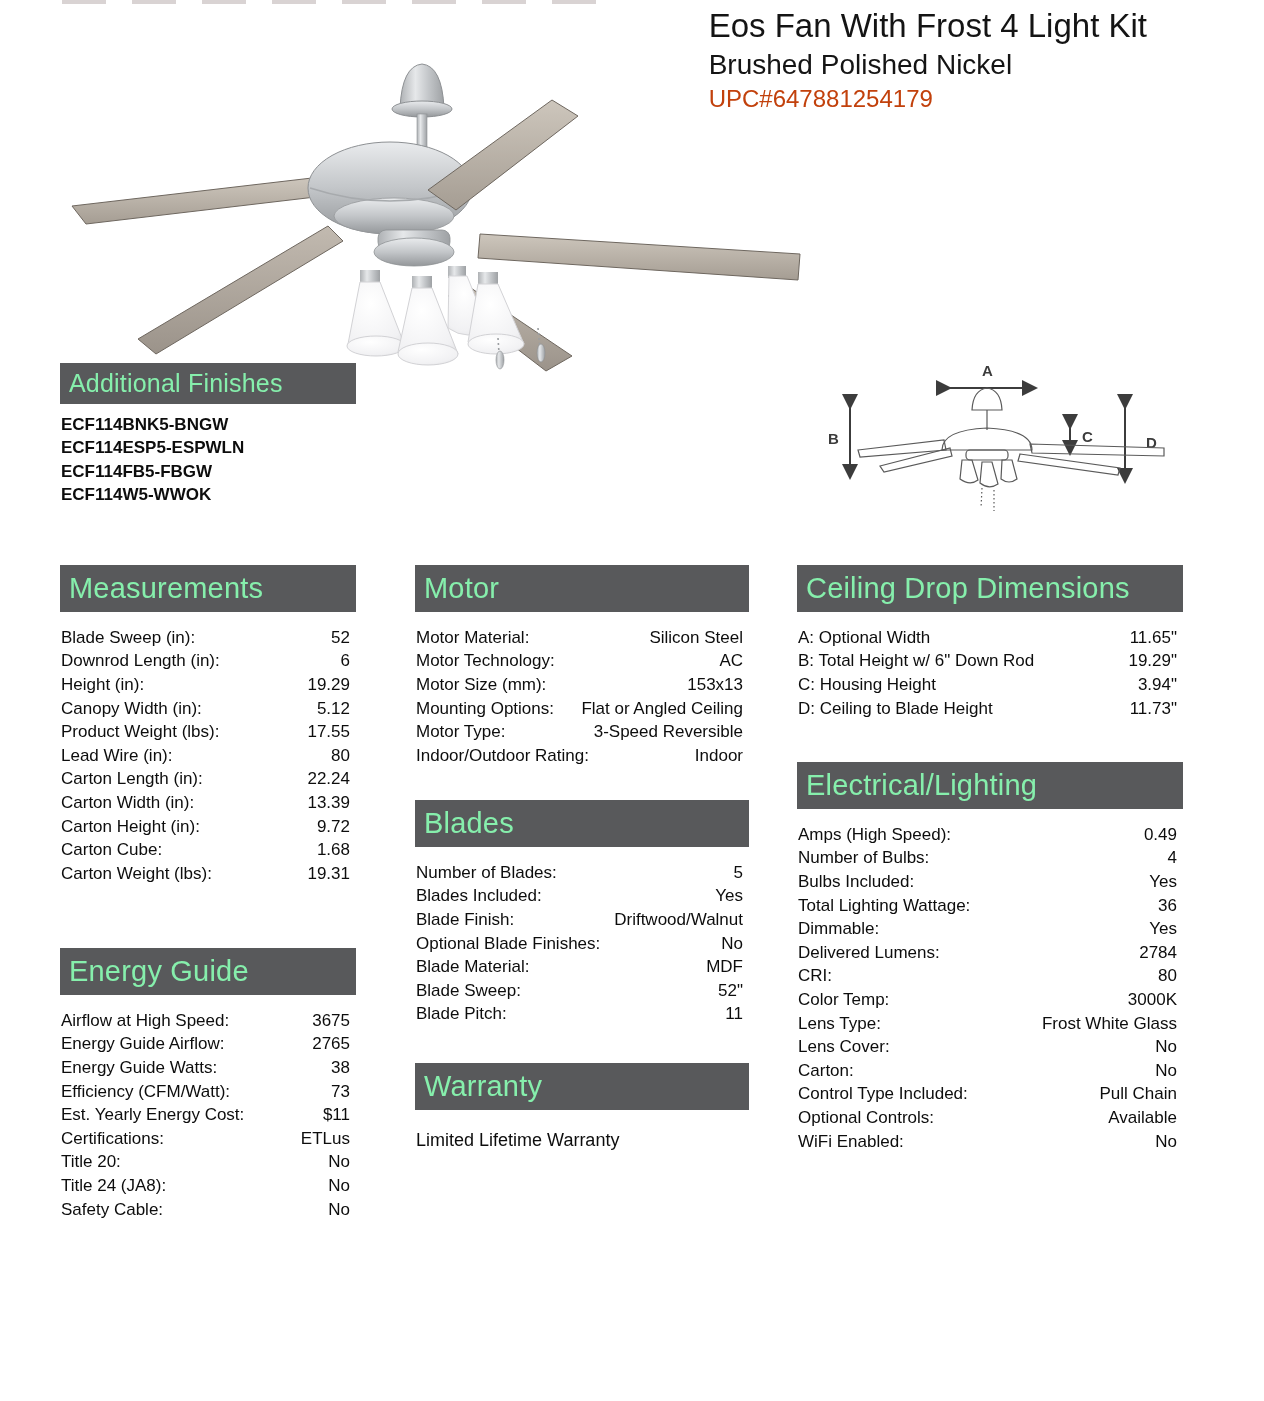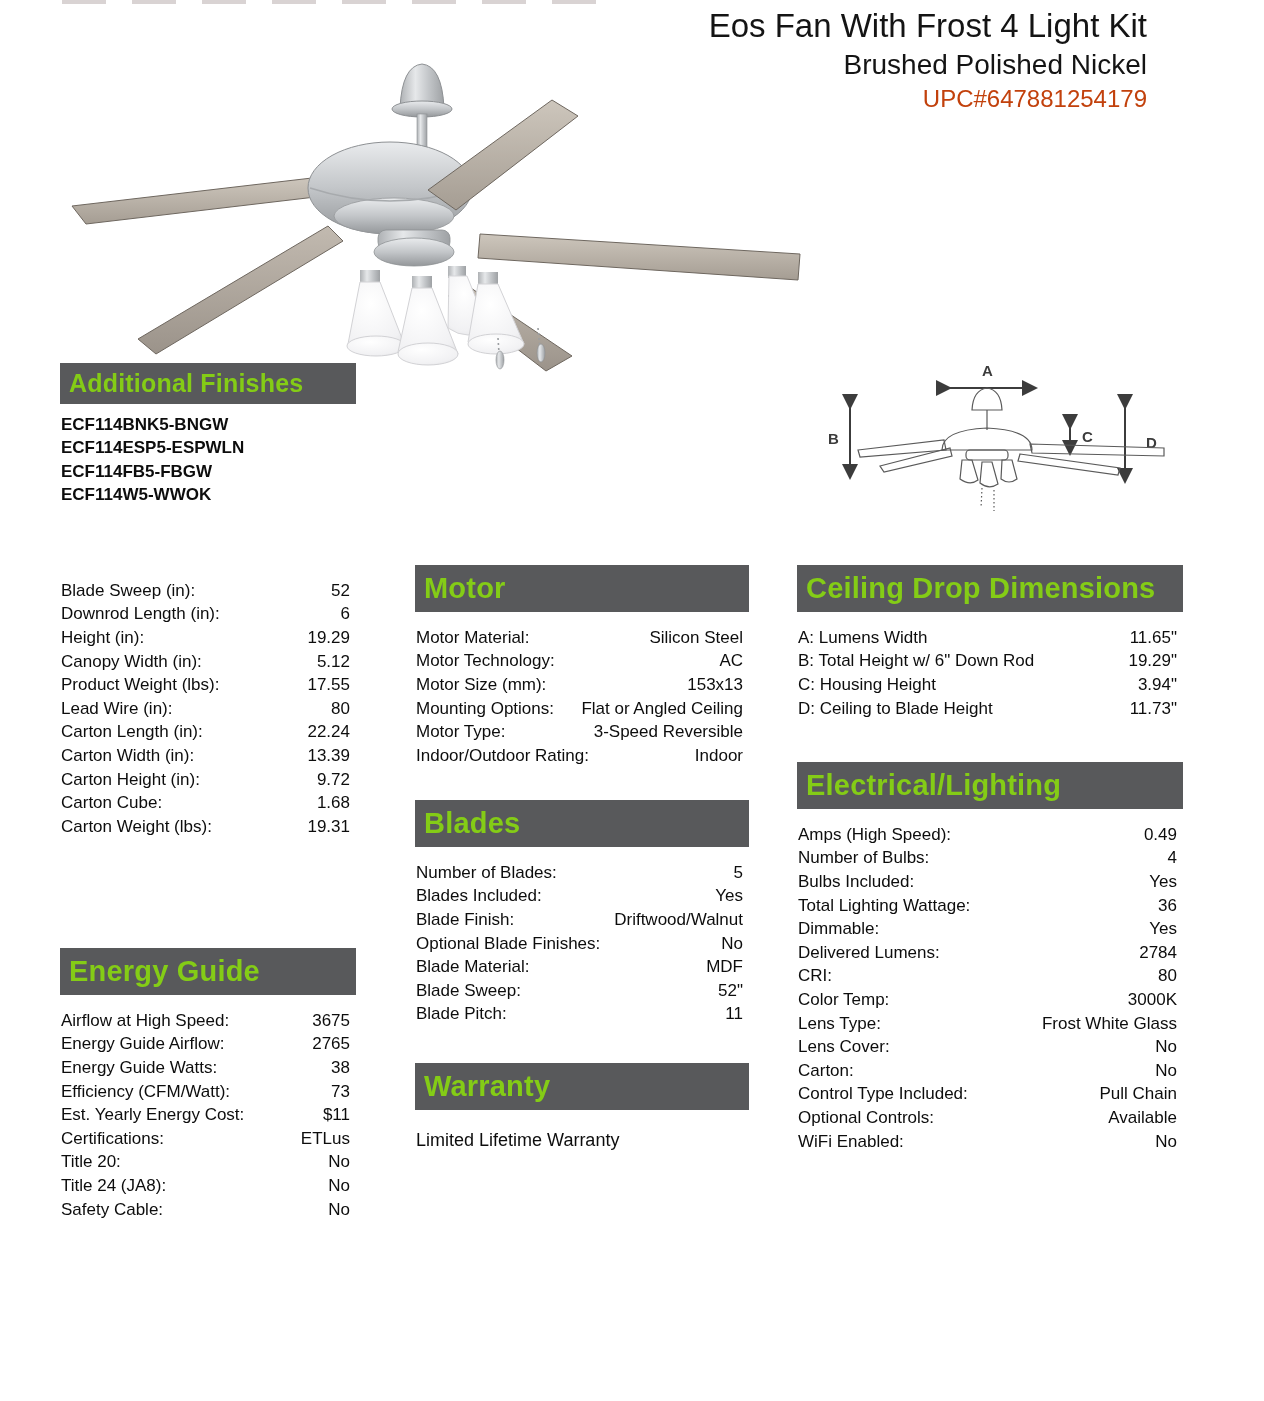--- a/index.html
+++ b/index.html
@@ -6,33 +6,33 @@
   body{
     width:1264px;height:1401px;position:relative;background:#ffffff;
     font-family:"Liberation Sans", sans-serif;color:#0d0d0d;overflow:hidden;
   }
   
   .top-remnant{
     position:absolute;left:62px;top:0;width:560px;height:4px;
     background:repeating-linear-gradient(90deg,#d9d3d3 0 44px,transparent 44px 70px);
   }
   
-  .title-block{position:absolute;top:6px;right:117px;text-align:right;white-space:nowrap;}
+  .title-block{position:absolute;top:6px;right:117px;text-align:left;white-space:nowrap;}
   .title-main{font-size:33px;line-height:40px;color:#141414;}
   .title-finish{font-size:28px;line-height:37px;color:#141414;}
   .title-upc{font-size:24px;line-height:32px;color:#c2410c;}
   
   .photo{position:absolute;left:60px;top:38px;width:760px;height:335px;}
   
   .diagram{position:absolute;left:820px;top:358px;width:390px;height:170px;}
   .diagram text{font-family:"Liberation Sans",sans-serif;font-weight:bold;font-size:15px;fill:#3c3c3c;}
   
   .sec{position:absolute;}
   .sec-header{
-    height:47px;background:#58595b;color:#84cc16;font-weight:bold;font-size:29px;
+    height:47px;background:#58595b;color:#86efac;font-weight:normal;font-size:29px;
     display:flex;align-items:center;padding-left:9px;box-sizing:border-box;
     letter-spacing:.2px;white-space:nowrap;overflow:hidden;
   }
   .sec-rows{margin-top:14px;}
   .row{
     display:flex;justify-content:space-between;align-items:center;
     height:23.6px;font-size:17px;padding:0 6px 0 1px;white-space:nowrap;
   }
   .row .lbl{text-align:left;}
   .row .val{text-align:center;}
@@ -177,20 +177,21 @@
   <div class="sec-header">Additional Finishes</div>
   <div class="finish-list">
       <div class="finish-item">ECF114BNK5-BNGW</div>
       <div class="finish-item">ECF114ESP5-ESPWLN</div>
       <div class="finish-item">ECF114FB5-FBGW</div>
       <div class="finish-item">ECF114W5-WWOK</div>
     </div>
 </div>
 
 <div class="sec" id="sec-measurements">
+  <div class="sec-header">Measurements</div>
   <div class="sec-rows">
       <div class="row">
         <span class="lbl">Blade Sweep (in):</span>
         <span class="val">52</span>
       </div>
       <div class="row">
         <span class="lbl">Downrod Length (in):</span>
         <span class="val">6</span>
       </div>
       <div class="row">
@@ -340,21 +341,21 @@
 
 <div class="sec" id="sec-warranty">
   <div class="sec-header">Warranty</div>
   <div class="note">Limited Lifetime Warranty</div>
 </div>
 
 <div class="sec" id="sec-ceiling">
   <div class="sec-header">Ceiling Drop Dimensions</div>
   <div class="sec-rows">
       <div class="row">
-        <span class="lbl">A: Lumens Width</span>
+        <span class="lbl">A: Optional Width</span>
         <span class="val">11.65"</span>
       </div>
       <div class="row">
         <span class="lbl">B: Total Height w/ 6" Down Rod</span>
         <span class="val">19.29"</span>
       </div>
       <div class="row">
         <span class="lbl">C: Housing Height</span>
         <span class="val">3.94"</span>
       </div>

